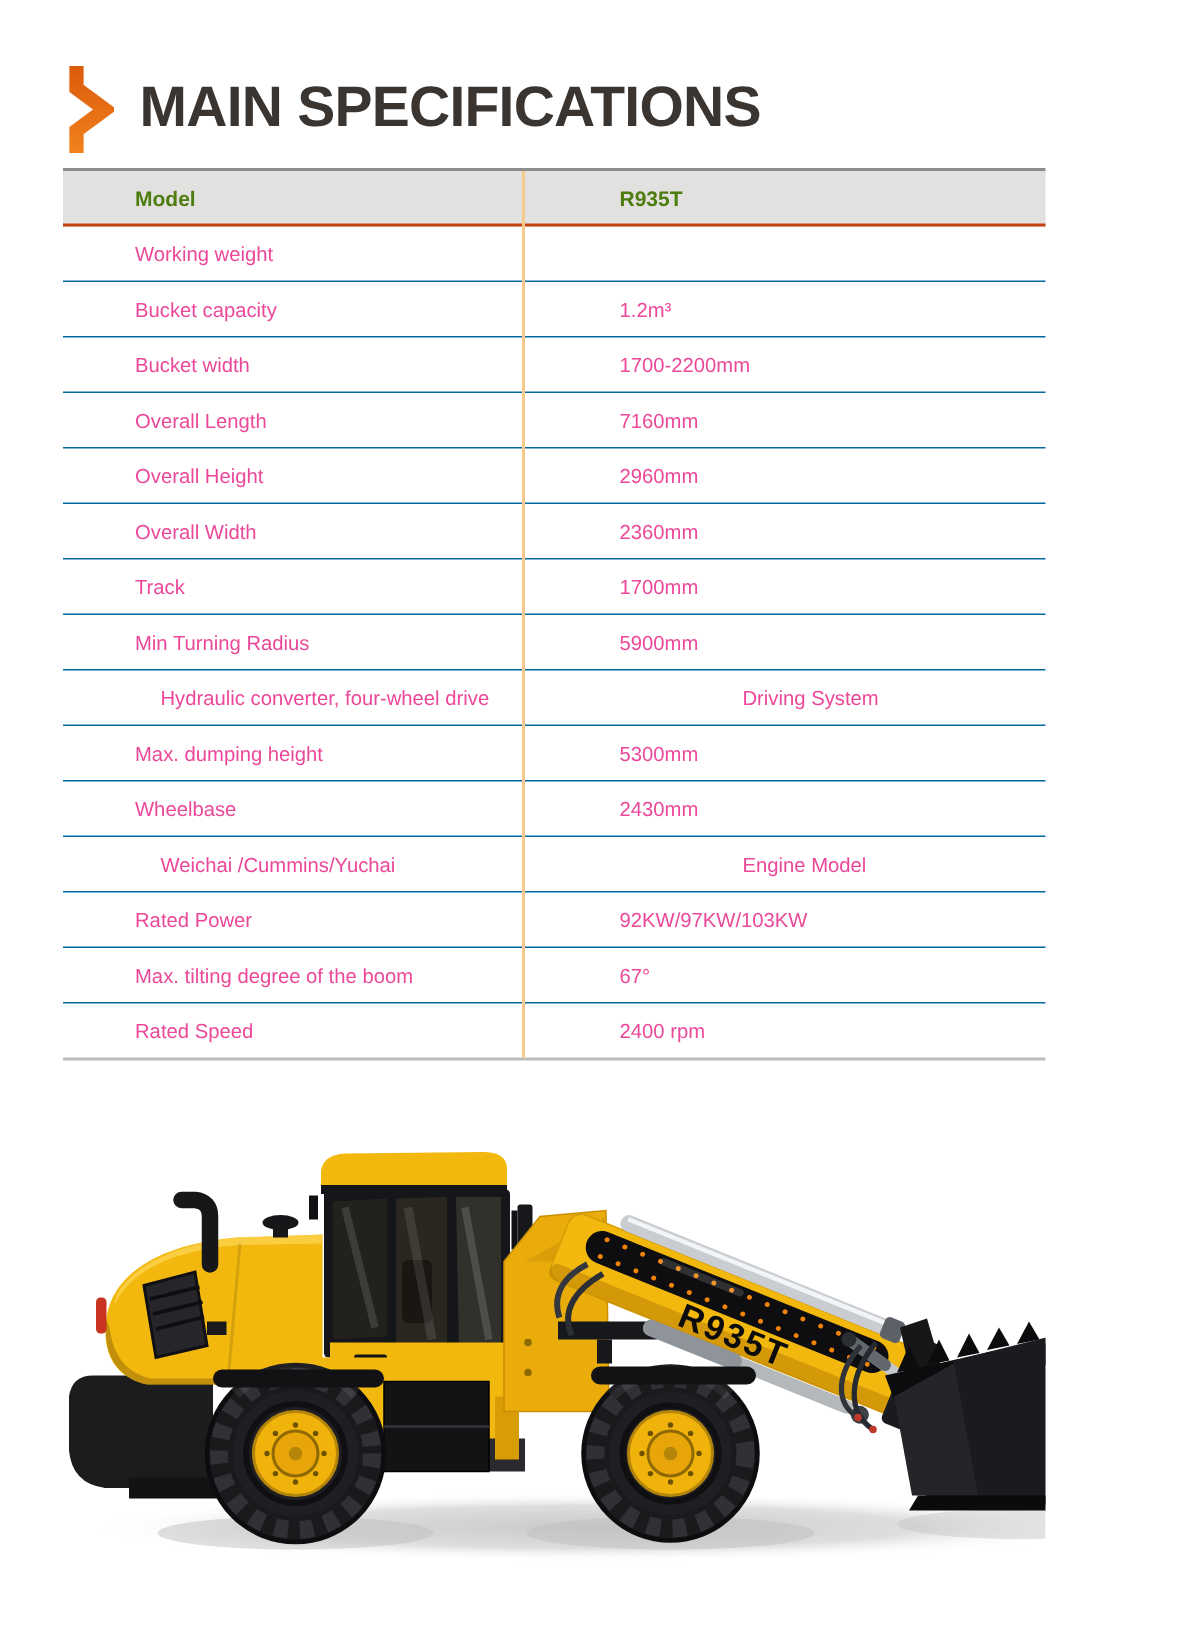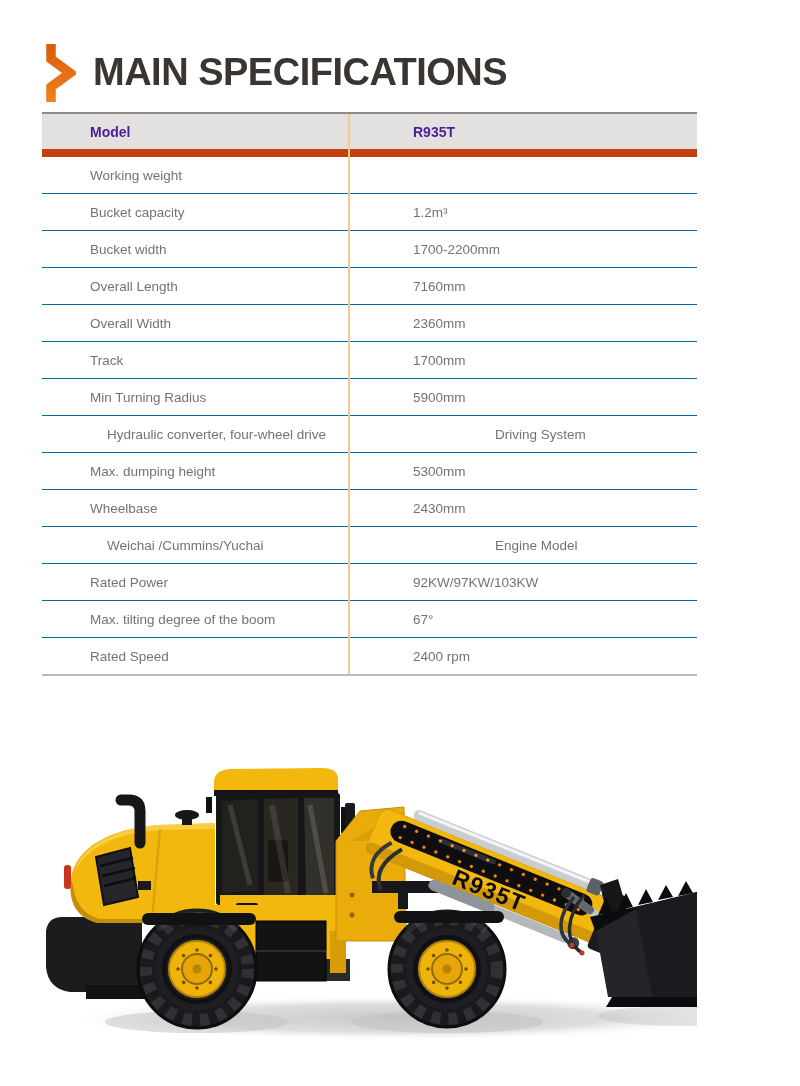--- a/index.html
+++ b/index.html
@@ -5,27 +5,27 @@
   html,body{margin:0;padding:0;background:#ffffff;}
   .page{position:relative;width:697px;height:1086px;background:#ffffff;overflow:hidden;
         font-family:"Liberation Sans","DejaVu Sans",sans-serif;}
   
   .hdr{position:absolute;top:44px;left:46px;display:flex;align-items:center;}
   .chev{width:30px;height:58px;margin-right:17px;flex:0 0 auto;}
   .title{margin:0;font-size:38px;line-height:1.1;font-weight:bold;color:#3A3531;letter-spacing:-0.5px;}
   
   .spec{position:absolute;top:112px;left:42px;width:711px;
         border-top:2px solid #8E8C8B;border-bottom:2px solid #BDBBB9;}
-  .thead{height:35px;background:#E3E1E0;border-bottom:8px solid #c2410c;display:flex;
-         font-weight:bold;font-size:14px;color:#4c1d95;}
+  .thead{height:35px;background:#E3E1E0;border-bottom:2px solid #c2410c;display:flex;
+         font-weight:bold;font-size:14px;color:#4d7c0f;}
   .thead .cell{display:flex;align-items:center;}
   .cell{box-sizing:border-box;}
   .cell.lab{width:306px;padding-left:48px;}
   .cell.val{flex:1;padding-left:65px;}
-  .trow{height:36px;display:flex;font-size:13.5px;color:#737373;}
+  .trow{height:36px;display:flex;font-size:13.5px;color:#ec4899;}
   .trow + .trow{border-top:1px solid #0369a1;}
   .trow .cell{display:flex;align-items:center;}
   .vdiv{position:absolute;left:306px;top:0;bottom:0;width:2px;background:#F4CB8B;}
   
   .machine{position:absolute;top:745px;left:0;width:800px;height:335px;margin:0;}
   .machine svg{display:block;width:800px;height:335px;}
   .boom-decal{font-family:"Liberation Sans","DejaVu Sans",sans-serif;font-weight:bold;
               font-size:23px;letter-spacing:1.5px;fill:#0B0B0C;}
 </style>
 </head>
@@ -59,20 +59,24 @@
           <div class="cell lab">Bucket capacity</div>
           <div class="cell val">1.2m³</div>
         </div>
         <div class="trow">
           <div class="cell lab">Bucket width</div>
           <div class="cell val">1700-2200mm</div>
         </div>
         <div class="trow">
           <div class="cell lab">Overall Length</div>
           <div class="cell val">7160mm</div>
+        </div>
+        <div class="trow">
+          <div class="cell lab">Overall Height</div>
+          <div class="cell val">2960mm</div>
         </div>
         <div class="trow">
           <div class="cell lab">Overall Width</div>
           <div class="cell val">2360mm</div>
         </div>
         <div class="trow">
           <div class="cell lab">Track</div>
           <div class="cell val">1700mm</div>
         </div>
         <div class="trow">

